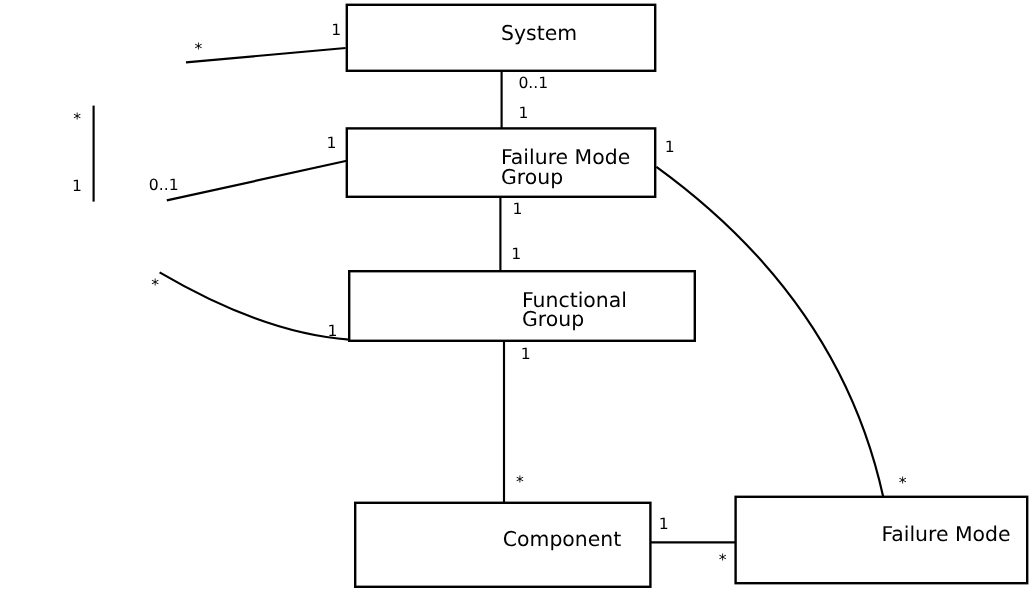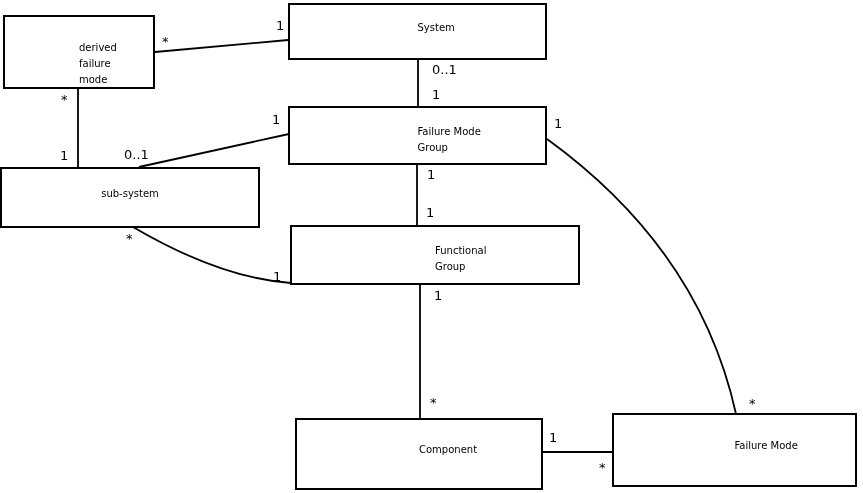--- a/index.html
+++ b/index.html
@@ -21,21 +21,21 @@
     border: 2px solid #000000;
     background: #ffffff;
     box-sizing: border-box;
     z-index: 1;
   }
   .node .label {
     position: absolute;
     left: 50%;
     top: 50%;
     transform: translateY(-12px);
-    font-size: 10px;
+    font-size: 17px;
     line-height: 16px;
     white-space: nowrap;
   }
   .node .label.centered {
     left: 0;
     width: 100%;
     text-align: center;
     transform: translateY(-12px);
   }
   svg.edges {
@@ -63,46 +63,34 @@
     <line x1="78" y1="88" x2="78" y2="168"></line>
     <line x1="418" y1="59" x2="418" y2="107"></line>
     <line x1="139" y1="167" x2="289" y2="134"></line>
     <line x1="417" y1="164" x2="417" y2="226"></line>
     <path d="M 133 227 Q 220 278 291 283"></path>
     <line x1="420" y1="284" x2="420" y2="419"></line>
     <line x1="542" y1="452" x2="613" y2="452"></line>
     <path d="M 547 139 Q 700 250 736 414"></path>
   </svg>
 
-  <div class="node" style="left:3px; top:15px; width:152px; height:74px;">
-    <div class="label">
-      <div>derived</div>
-      <div>failure</div>
-      <div>mode</div>
-    </div>
-  </div>
 
   <div class="node" style="left:288px; top:3px; width:259px; height:57px;">
     <div class="label">
       <div>System</div>
     </div>
   </div>
 
   <div class="node" style="left:288px; top:106px; width:259px; height:59px;">
     <div class="label">
       <div>Failure Mode</div>
       <div>Group</div>
     </div>
   </div>
 
-  <div class="node" style="left:0px; top:167px; width:260px; height:61px;">
-    <div class="label centered">
-      <div>sub-system</div>
-    </div>
-  </div>
 
   <div class="node" style="left:290px; top:225px; width:290px; height:60px;">
     <div class="label">
       <div>Functional</div>
       <div>Group</div>
     </div>
   </div>
 
   <div class="node" style="left:295px; top:418px; width:248px; height:72px;">
     <div class="label">

